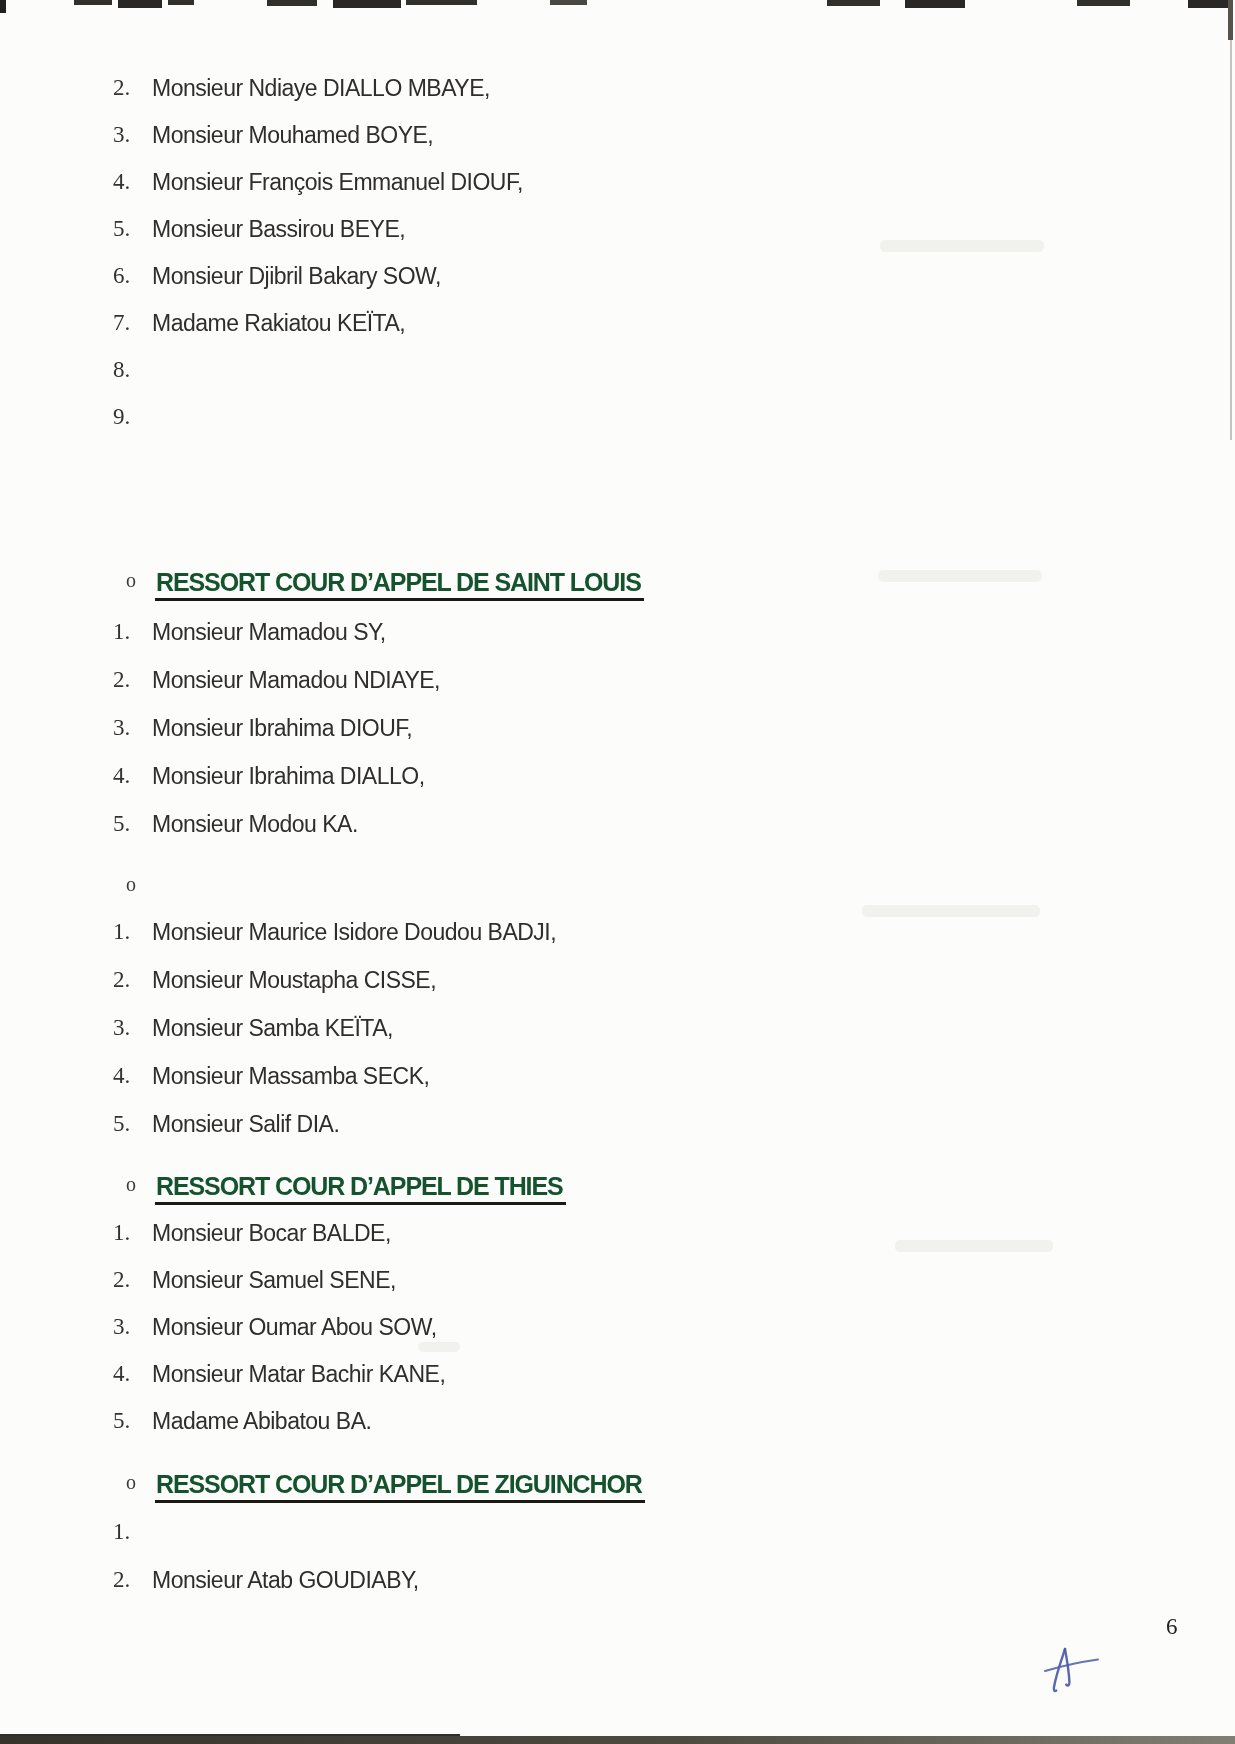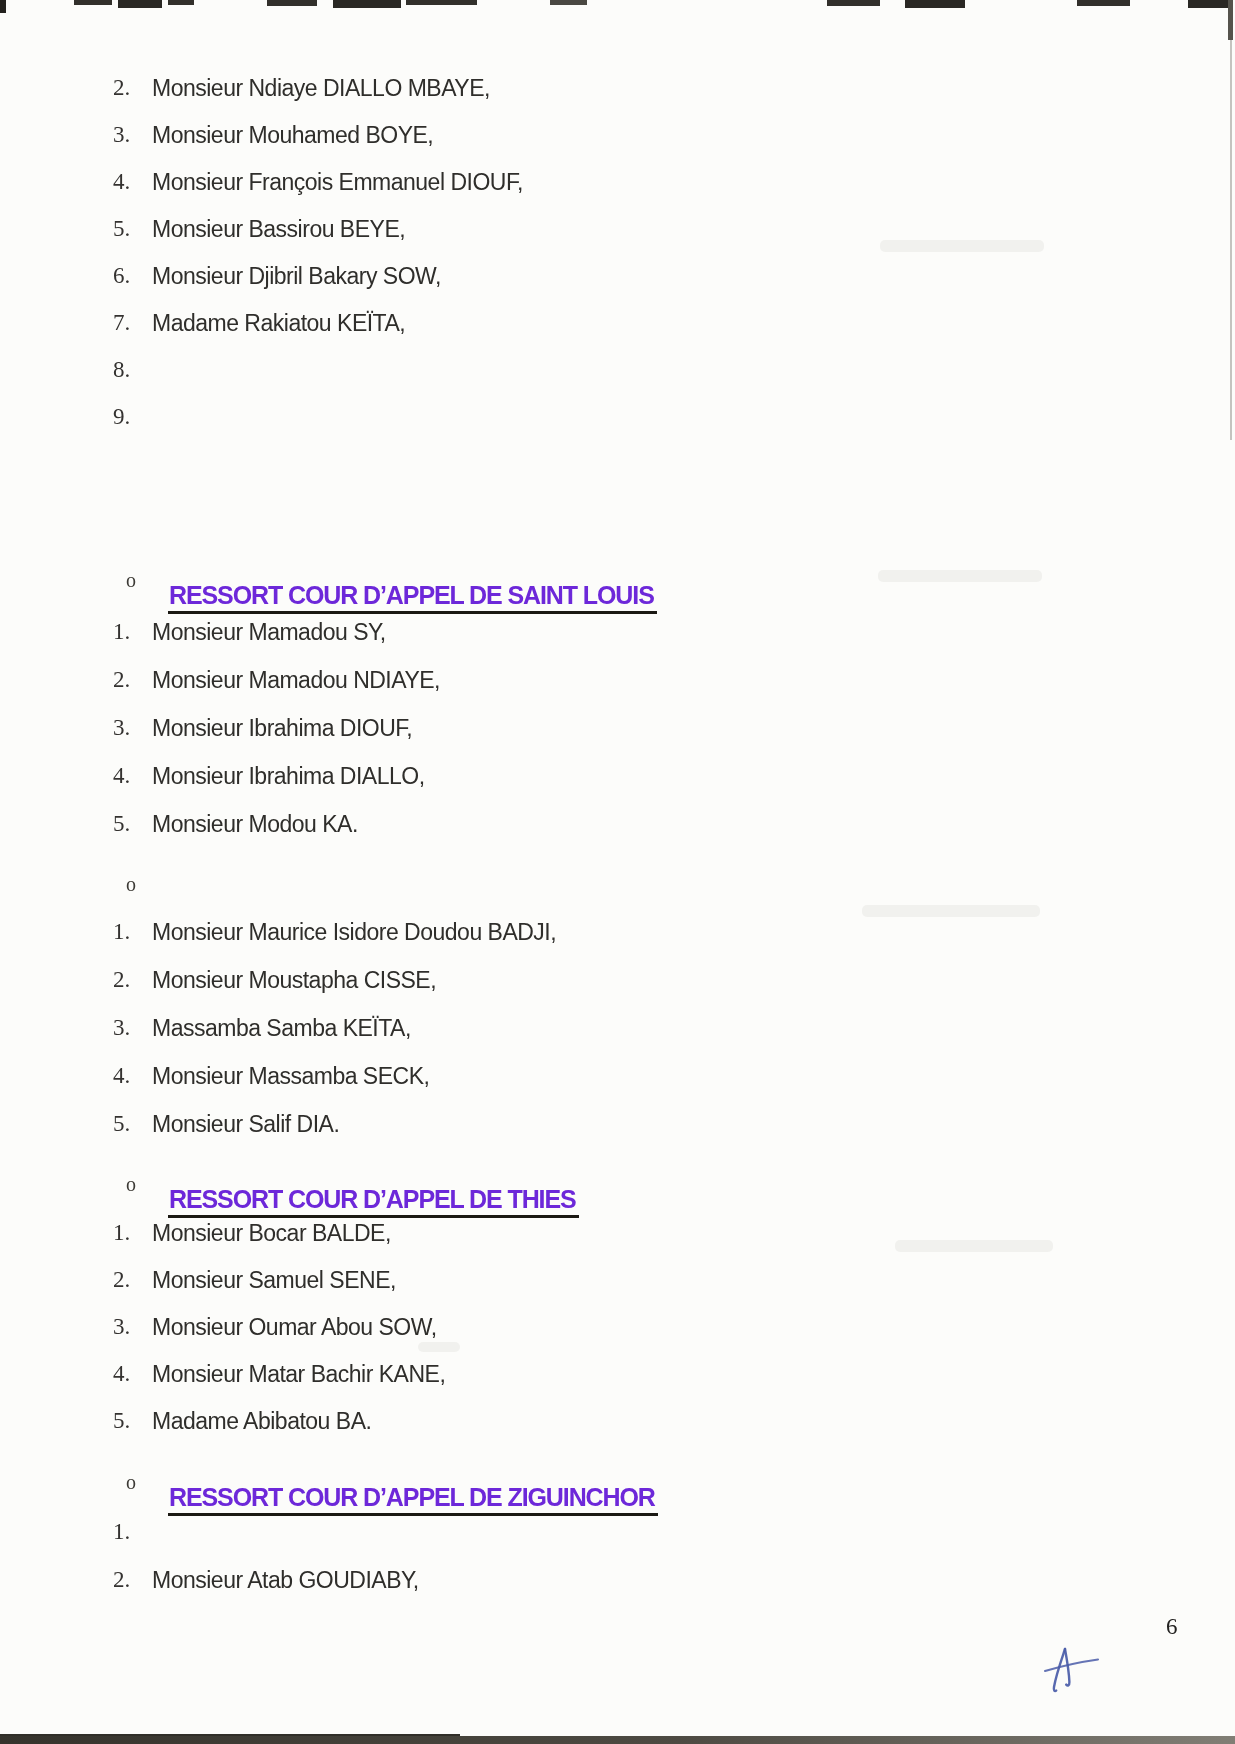--- a/index.html
+++ b/index.html
@@ -26,25 +26,25 @@
     display:flex;align-items:flex-start;
     box-sizing:border-box;
   }
   .bullet{
     font-family:"Liberation Serif",serif;
     font-size:20px;line-height:28px;
     color:#3c3a35;
     width:26px;flex:none;
   }
   .heading{
-    margin:16px;display:inline-block;
+    margin:3px;display:inline-block;
     font-size:25px;font-weight:700;
     line-height:26px;
     letter-spacing:-1.1px;
-    color:#6d28d9;
+    color:#14532d;
     border-bottom:3px solid #1b1913;
     padding:0 3px 3px 1px;
     white-space:nowrap;
   }
   .name-list{margin:0;padding:0;list-style:none;}
   .name-row{
     display:flex;align-items:flex-start;
     height:var(--row,48px);
     padding-left:113px;
     box-sizing:border-box;
@@ -197,21 +197,21 @@
           <li class="name-row">
       <span class="num">1.</span>
       <span class="name">Monsieur Maurice Isidore Doudou BADJI,</span>
     </li>
           <li class="name-row">
       <span class="num">2.</span>
       <span class="name">Monsieur Moustapha CISSE,</span>
     </li>
           <li class="name-row">
       <span class="num">3.</span>
-      <span class="name">Massamba Samba KEÏTA,</span>
+      <span class="name">Monsieur Samba KEÏTA,</span>
     </li>
           <li class="name-row">
       <span class="num">4.</span>
       <span class="name">Monsieur Massamba SECK,</span>
     </li>
           <li class="name-row">
       <span class="num">5.</span>
       <span class="name">Monsieur Salif DIA.</span>
     </li>
         </ol>

